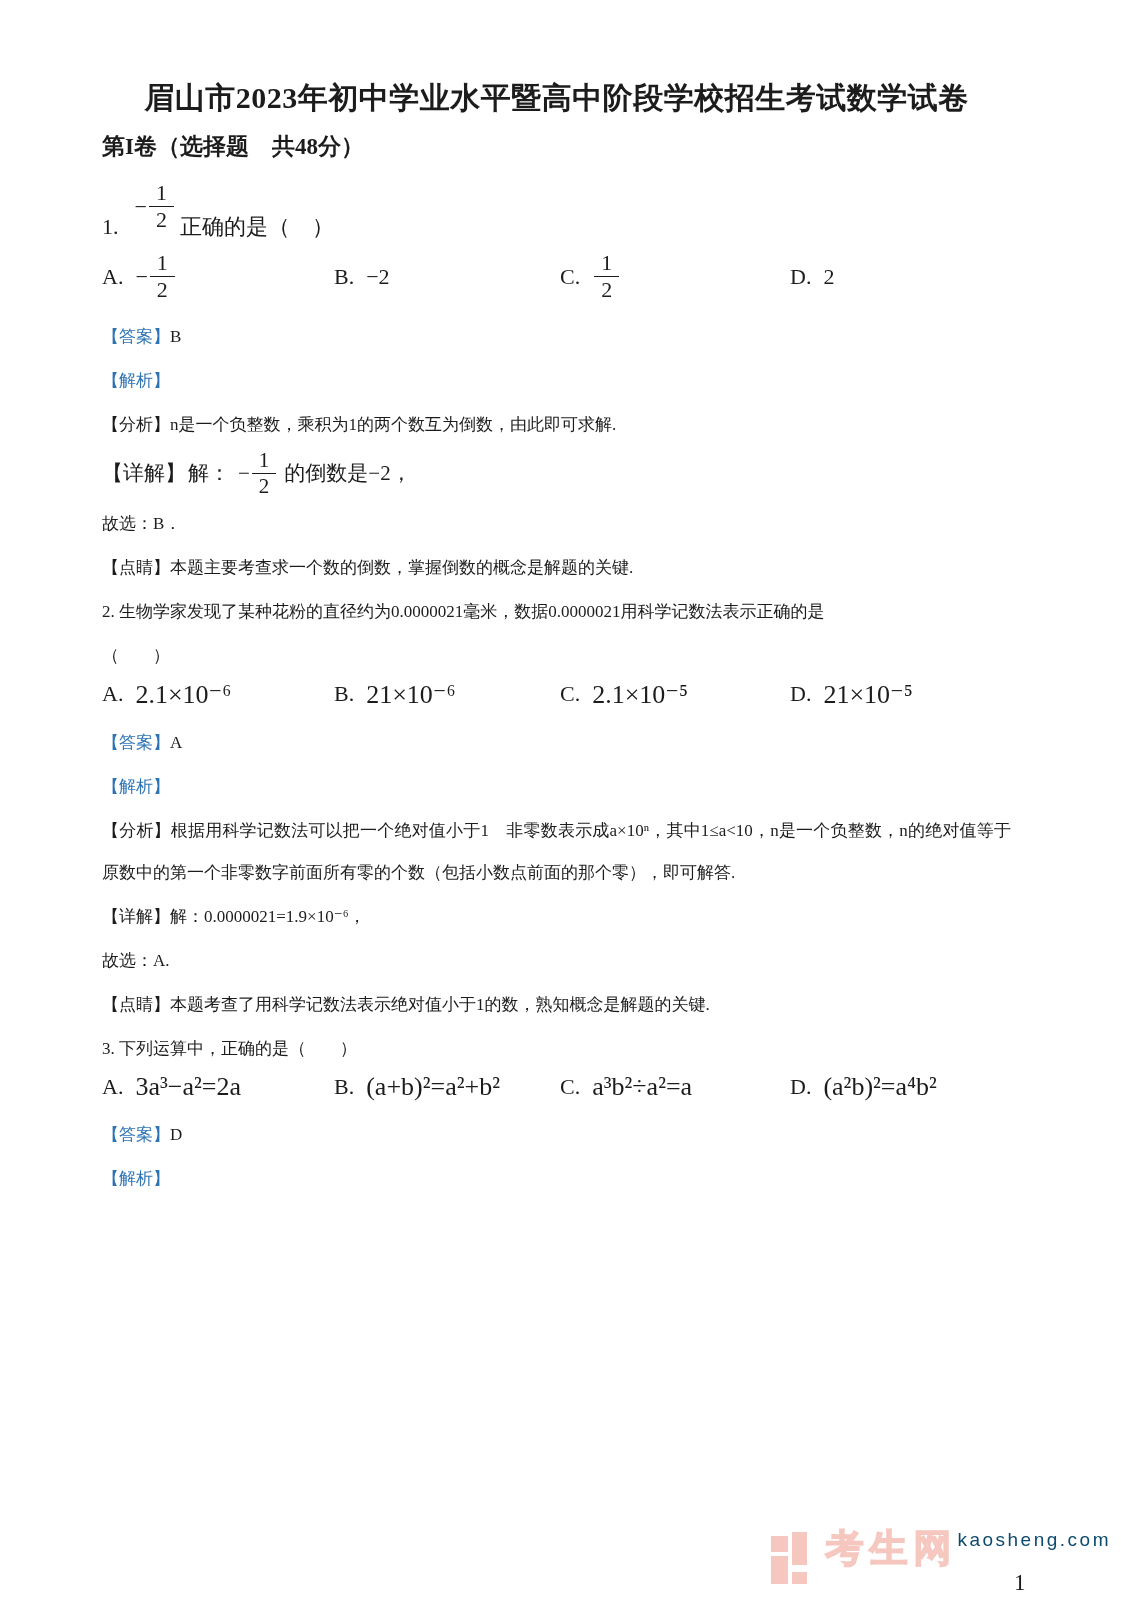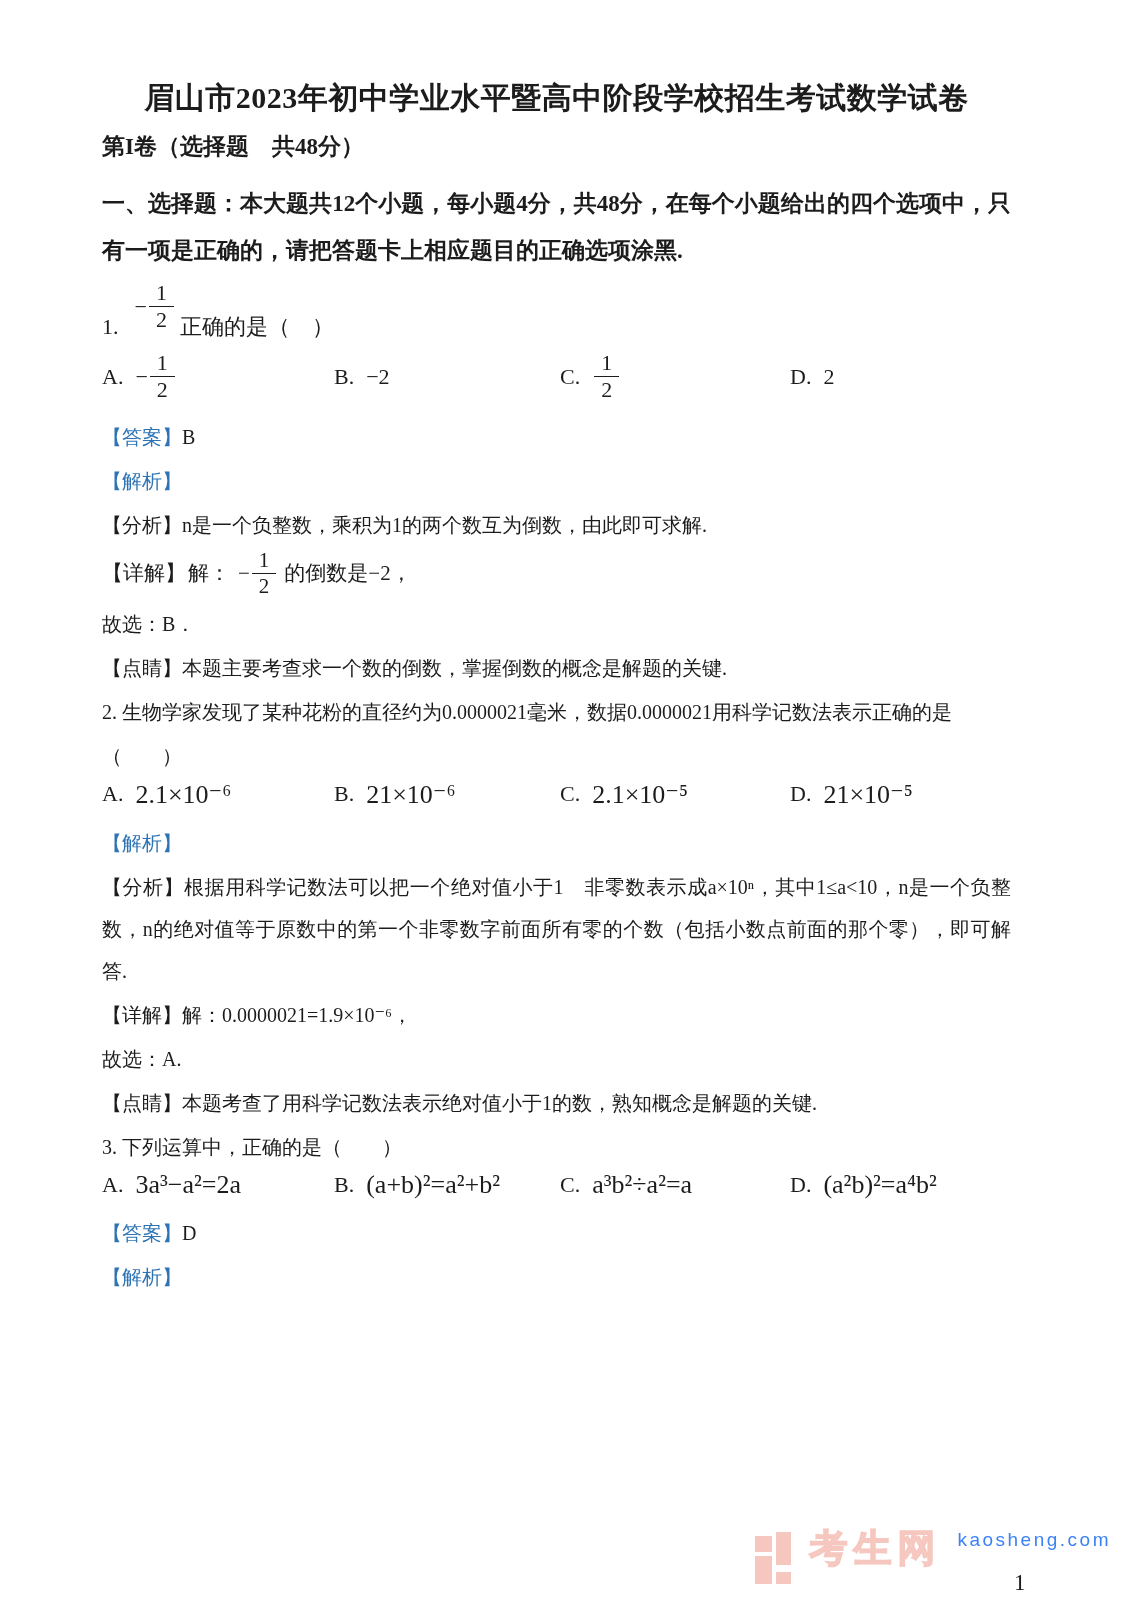--- a/index.html
+++ b/index.html
@@ -19,21 +19,21 @@
   .doc-subtitle {
     font-size: 23px; font-weight: bold; text-align: left;
     margin: 0 0 18px 0;
   }
   .intro {
     font-size: 23px; font-weight: bold; line-height: 47px;
     margin: 0 0 6px 0; text-align: justify;
   }
 
   .para {
-    font-size: 20px; line-height: 42px; margin: 0 0 2px 0;
+    font-size: 17px; line-height: 42px; margin: 0 0 2px 0;
     text-align: justify;
   }
   .blue { }
 
   
   .stem-flex {
     display: flex; align-items: flex-end;
     font-size: 22px; margin: 4px 0 8px 0; line-height: 30px;
   }
   .stem-flex .qnum { margin-right: 14px; }
@@ -84,21 +84,20 @@
     font-size: 23px;
   }
 </style>
 </head>
 <body>
 
 <div class="content">
 
   <h1 class="doc-title">眉山市2023年初中学业水平暨高中阶段学校招生考试数学试卷</h1>
   <h2 class="doc-subtitle">第I卷（选择题　共48分）</h2>
-  <p class="intro">一、选择题：本大题共12个小题，每小题4分，共48分，在每个小题给出的四个选项中，只有一项是正确的，请把答题卡上相应题目的正确选项涂黑.</p>
 
   <div>
     <div class="stem-flex">
       <span class="qnum">1.</span>
       <span class="mfrac">
         <span class="sign">−</span>
         <span class="stack">
           <span class="num">1</span>
           <span class="den">2</span>
         </span>
@@ -174,20 +173,21 @@
       <span class="opt">
         <span class="opt-label">C.</span>
         <span class="math-txt">2.1×10⁻⁵</span>
       </span>
       <span class="opt">
         <span class="opt-label">D.</span>
         <span class="math-txt">21×10⁻⁵</span>
       </span>
     </div>
 
+    <p class="para"><span class="blue" style="color: rgb(46, 116, 181);">【答案】</span><span>A</span></p>
     <p class="para"><span class="blue" style="color: rgb(46, 116, 181);">【解析】</span></p>
     <p class="para"><span>【分析】</span><span>根据用科学记数法可以把一个绝对值小于1　非零数表示成a×10ⁿ，其中1≤a&lt;10，n是一个负整数，n的绝对值等于原数中的第一个非零数字前面所有零的个数（包括小数点前面的那个零），即可解答.</span></p>
     <p class="para"><span>【详解】</span><span>解：0.0000021=1.9×10⁻⁶，</span></p>
     <p class="para">故选：A.</p>
     <p class="para"><span>【点睛】</span><span>本题考查了用科学记数法表示绝对值小于1的数，熟知概念是解题的关键.</span></p>
   </div>
 
   <div>
     <p class="para">3. 下列运算中，正确的是（　　）</p>
 
@@ -218,16 +218,16 @@
 
 <div class="watermark">
   <svg class="wm-logo" width="44" height="52" viewBox="0 0 44 52" style="color: rgb(246, 199, 191);">
     <rect x="0" y="4" width="17" height="16" fill="currentColor"></rect>
     <rect x="21" y="0" width="15" height="33" fill="currentColor"></rect>
     <rect x="0" y="24" width="17" height="28" fill="currentColor"></rect>
     <rect x="21" y="40" width="15" height="12" fill="currentColor"></rect>
   </svg>
   <div class="wm-text">
     <span class="brand-cn" style="color: rgb(251, 217, 211); -webkit-text-stroke: 1.5px rgb(246, 199, 191);">考生网</span>
-    <span class="brand-en" style="color: #3b82f6; margin-left: 16px;">kaosheng.com</span>
+    <span class="brand-en" style="color: #0c4a6e;">kaosheng.com</span>
   </div>
 </div>
 <div class="page-number">1</div>
 
 </body></html>

